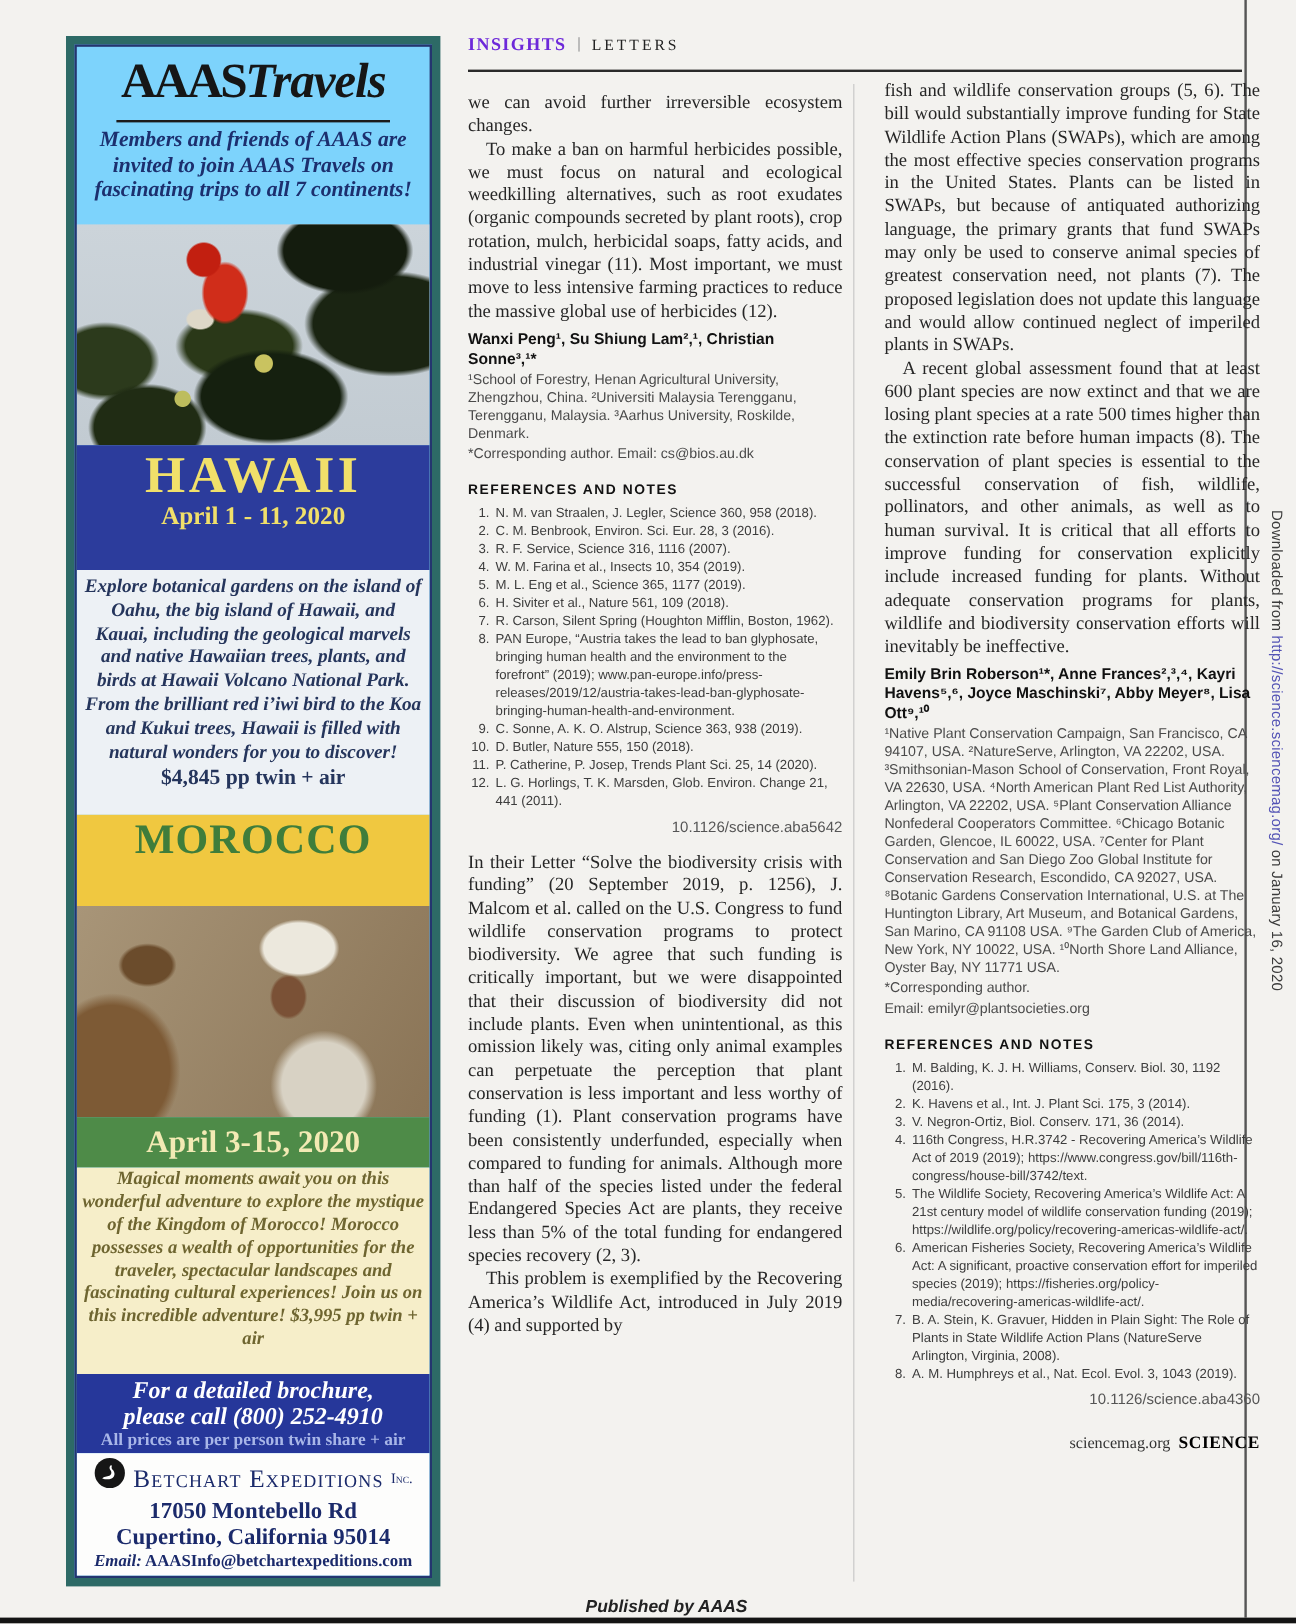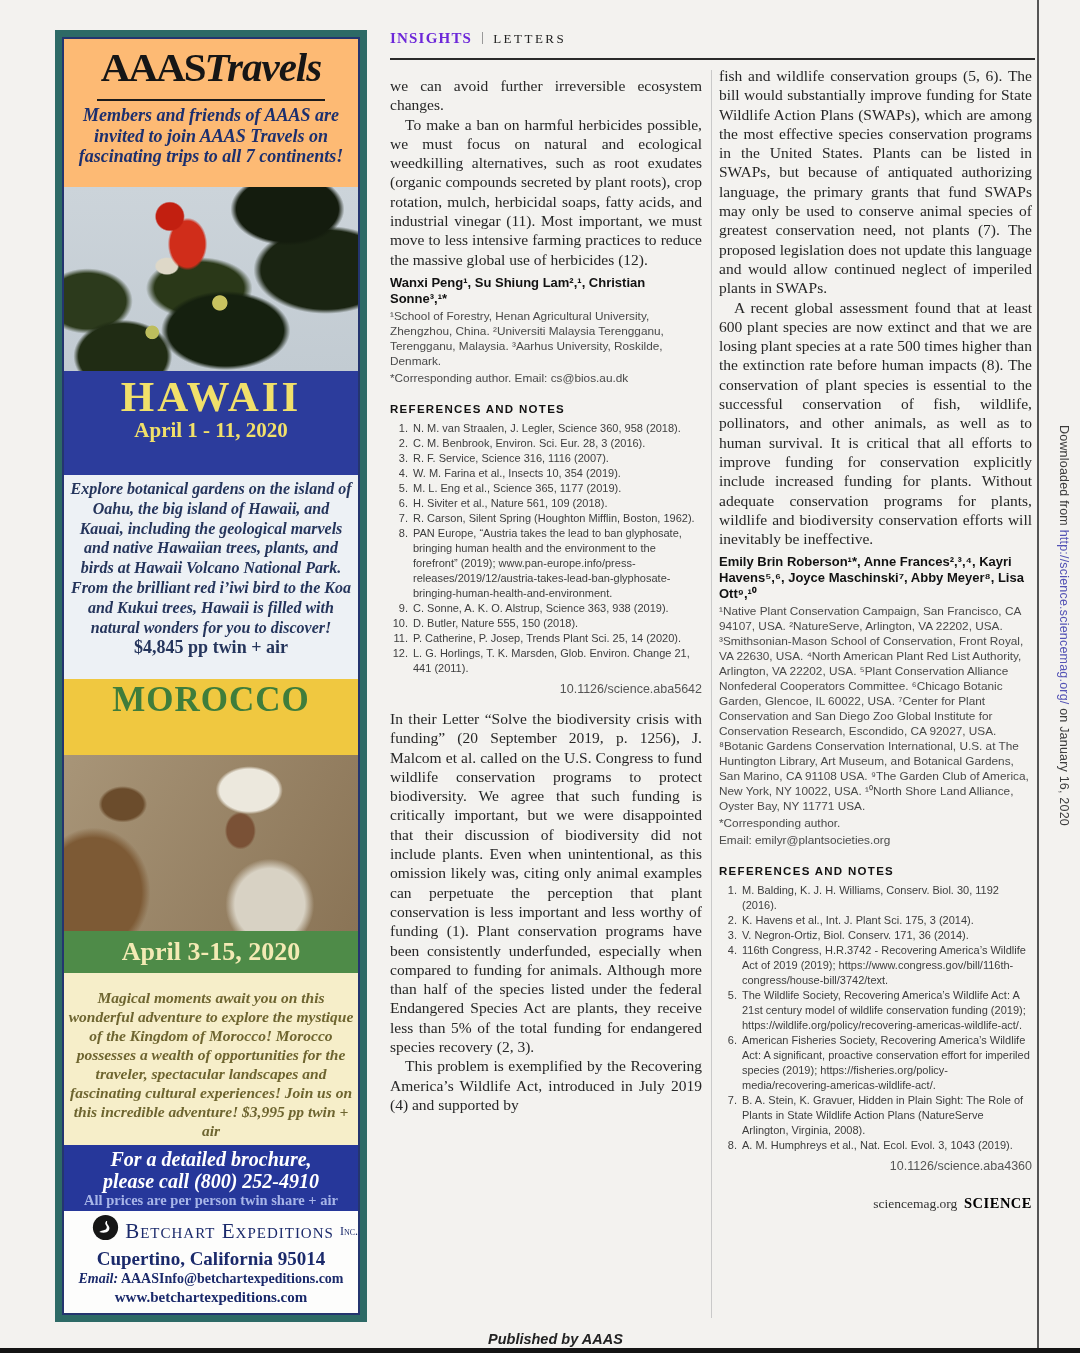--- a/index.html
+++ b/index.html
@@ -10,21 +10,21 @@
   .scan-line { position:absolute; left:1037px; top:0; width:2px; height:1348px; background:#555; }
   .download-note { position:absolute; left:1041px; top:425px; height:490px; width:30px;
     writing-mode:vertical-rl; font-family:"Liberation Sans", sans-serif; font-size:12.5px;
     color:#3c3c3c; letter-spacing:0.2px; white-space:nowrap; }
   .download-note .url { color:#5353b5; }
   .bottom-bar { position:absolute; left:0; bottom:0; width:1080px; height:5px; background:#141414; }
 
   
   .ad { position:absolute; left:55px; top:30px; width:312px; height:1292px;
         background:#2d6a66; padding:7px; box-sizing:border-box; }
-  .ad-inner { height:100%; background:#fdba74; border:2px solid #24356f; box-sizing:border-box;
+  .ad-inner { height:100%; background:#7dd3fc; border:2px solid #24356f; box-sizing:border-box;
         display:flex; flex-direction:column; overflow:hidden; text-align:center; }
   .ad-top { height:142px; flex:none; padding-top:6px; }
   .ad-logo { display:inline-block; border-bottom:2px solid #1c1c1c; padding:0 4px 1px; line-height:44px; }
   .ad-logo .aaas { font-weight:bold; font-size:41px; letter-spacing:-2px; color:#161616; }
   .ad-logo .travels { font-weight:bold; font-style:italic; font-size:41px; letter-spacing:-1px; color:#161616; }
   .invite { margin:4px 6px 17px; color:#1c2f6e; font-weight:bold; font-style:italic;
             font-size:18px; line-height:20.5px; }
   .photo { flex:none; }
   .photo.bird { height:184px;
     background:
@@ -53,46 +53,46 @@
   .photo.morocco { height:176px;
     background:
       radial-gradient(ellipse 42px 30px at 63% 20%, #ece8dd 0 70%, transparent 80%),
       radial-gradient(ellipse 19px 23px at 60% 43%, #7a5136 0 70%, transparent 82%),
       radial-gradient(ellipse 60px 62px at 70% 85%, #d8d2c4 0 58%, transparent 74%),
       radial-gradient(ellipse 32px 24px at 20% 28%, #6b4c2c 0 64%, transparent 76%),
       radial-gradient(ellipse 75px 85px at 10% 78%, #7d5a35 0 64%, transparent 76%),
       linear-gradient(120deg, #a89578, #8a7456); }
   .date-banner { height:42px; flex:none; background:#4e8b48; color:#f3eab4;
     font-weight:bold; font-size:26px; line-height:42px; }
-  .morocco-desc { height:172px; flex:none; background:#f6eec9; color:#6e6530; padding:15px 4px 0; box-sizing:border-box; }
+  .morocco-desc { height:172px; flex:none; background:#f6eec9; color:#6e6530; padding:0 4px 0; box-sizing:border-box; }
   .morocco-desc p { margin:0; font-weight:bold; font-style:italic; font-size:15.5px; line-height:19px; }
   .brochure { height:66px; flex:none; background:#26379a; padding-top:3px; box-sizing:border-box; }
   .b1 { color:#ffffff; font-weight:bold; font-style:italic; font-size:20px; line-height:22px; }
   .b2 { color:#a8b6e8; font-weight:bold; font-size:14.5px; line-height:17px; }
   .betchart { flex:1; background:#fdfdfc; color:#1b2a6b; padding-top:3px; }
-  .bet-row { display:flex; align-items:center; justify-content:flex-end; gap:6px; line-height:24px; }
+  .bet-row { display:flex; align-items:center; justify-content:center; gap:6px; line-height:24px; }
   .bet-name { font-variant:small-caps; font-size:21px; letter-spacing:1px; }
   .bet-inc { font-variant:small-caps; font-size:12px; }
   .bet-addr { font-weight:bold; font-size:19px; line-height:22px; }
   .bet-email { font-size:14px; font-weight:bold; line-height:18px; }
   .bet-email .em-label { font-style:italic; }
   .bet-web { font-size:15px; font-weight:bold; line-height:18px; }
 
   
   .col-header { position:absolute; left:390px; top:29px; width:645px; }
   .insights { font-weight:bold; font-size:15px; letter-spacing:1.2px; color:#6d28d9; }
   .hdr-divider { display:inline-block; width:1px; height:12px; background:#999; margin:0 10px; vertical-align:-1px; }
   .letters { font-size:13px; letter-spacing:2.5px; color:#222; }
   .rule { margin-top:11px; height:1.5px; background:#2a2a2a; }
 
   
   .col-divider { position:absolute; left:711px; top:70px; width:1px; height:1248px; background:#c9c9c9; }
   .col { position:absolute; width:312px; }
   .col-mid { left:390px; top:76px; }
-  .col-right { left:719px; top:66px; width:313px; }
+  .col-right { left:737px; top:66px; width:313px; }
   .body-text p { margin:0; text-align:justify; font-size:15.5px; line-height:19.3px; color:#262626; }
   .body-text p + p { text-indent:15px; }
   .authors { margin-top:6px; font-family:"Liberation Sans", sans-serif; font-weight:bold;
              font-size:13px; line-height:16px; color:#111; }
   .affil { font-family:"Liberation Sans", sans-serif; font-size:11.8px; line-height:15px;
            color:#4a4a4a; margin-top:2px; }
   .ref-head { margin-top:17px; font-family:"Liberation Sans", sans-serif; font-weight:bold;
               font-size:11.5px; letter-spacing:1.3px; color:#111; }
   .refs { margin:6px 0 0; padding-left:21px; font-family:"Liberation Sans", sans-serif;
           font-size:11px; line-height:15px; color:#3d3d3d; }
@@ -160,20 +160,21 @@
 
       <div class="betchart">
         <div class="bet-row">
           <span><svg width="27" height="27" viewBox="0 0 30 30" aria-hidden="true">
                 <circle cx="15" cy="15" r="14" fill="#161616"></circle>
                 <path d="M8 20c4 1.4 8.6 1.2 10.6-1.6 1.5-2.2.6-4.8-.8-6.2-.9-.9-1.4-1.9-1-3.2.3-.9-.6-1.5-1.3-.8-1.2 1.3-.9 2.9.3 4.6 1 1.4.9 3.3-.5 4.3-1.9 1.3-4.8.6-7.3 2.9z" fill="#ffffff"></path>
               </svg></span>
           <span class="bet-name">Betchart Expeditions</span>
           <span class="bet-inc">Inc.</span>
         </div>
+        <div class="bet-addr">17050 Montebello Rd</div>
         <div class="bet-addr">Cupertino, California 95014</div>
         <div class="bet-email">
           <span class="em-label">Email:</span>
           <span>AAASInfo@betchartexpeditions.com</span>
         </div>
         <div class="bet-web">www.betchartexpeditions.com</div>
       </div>
 
     </div>
   </aside>

